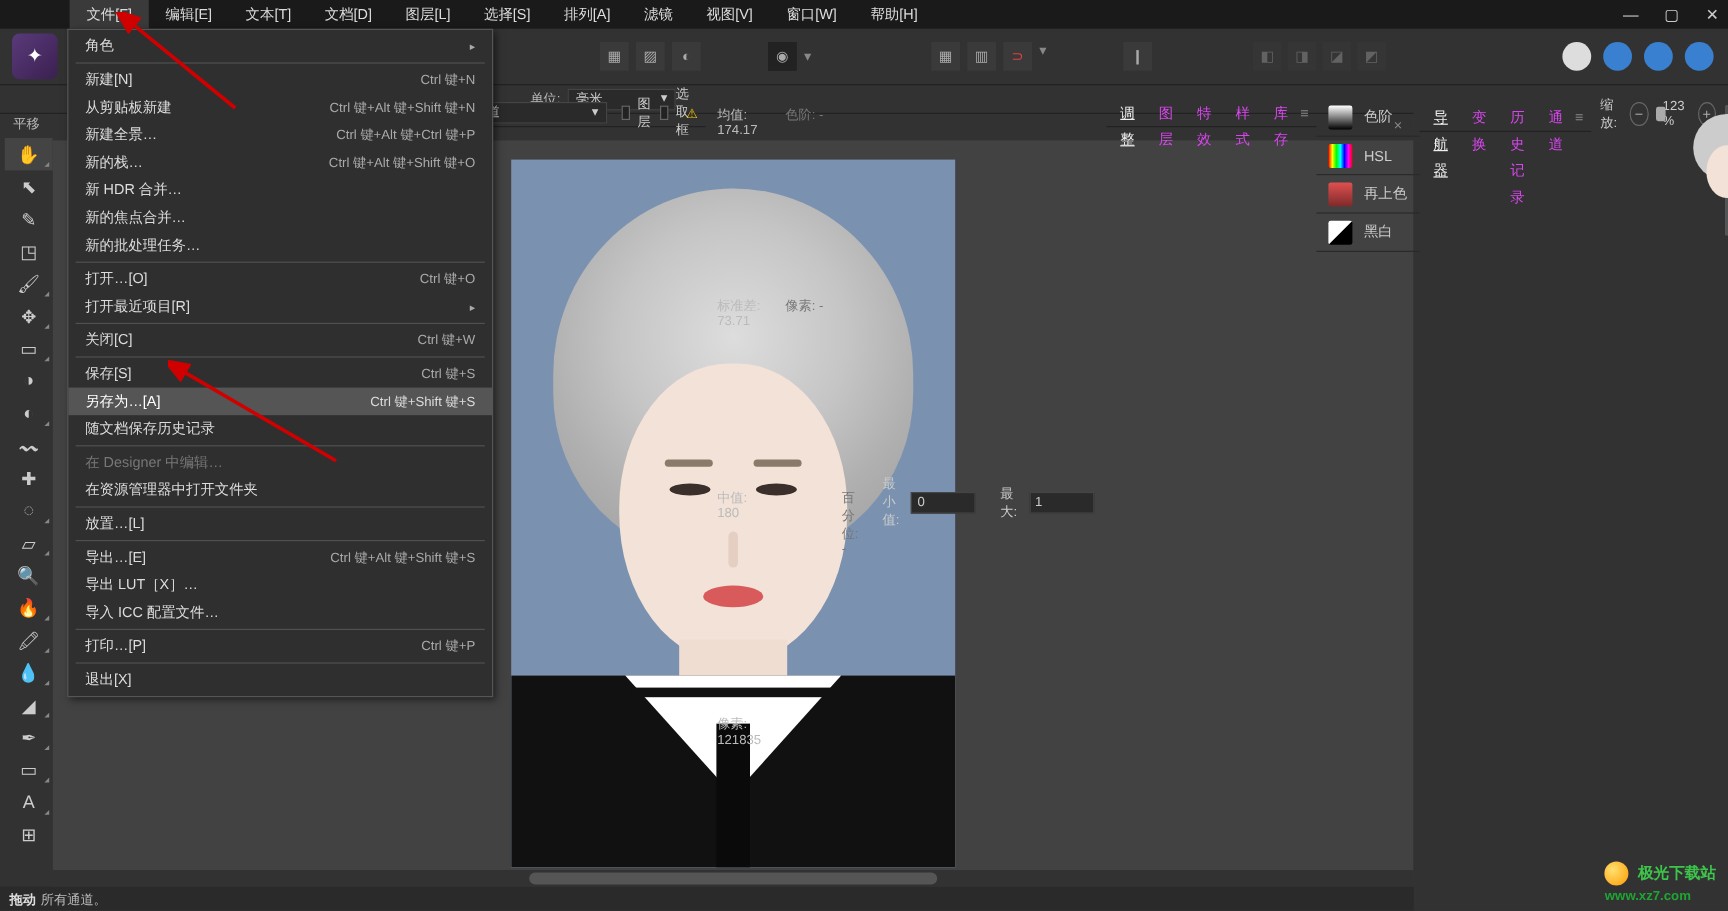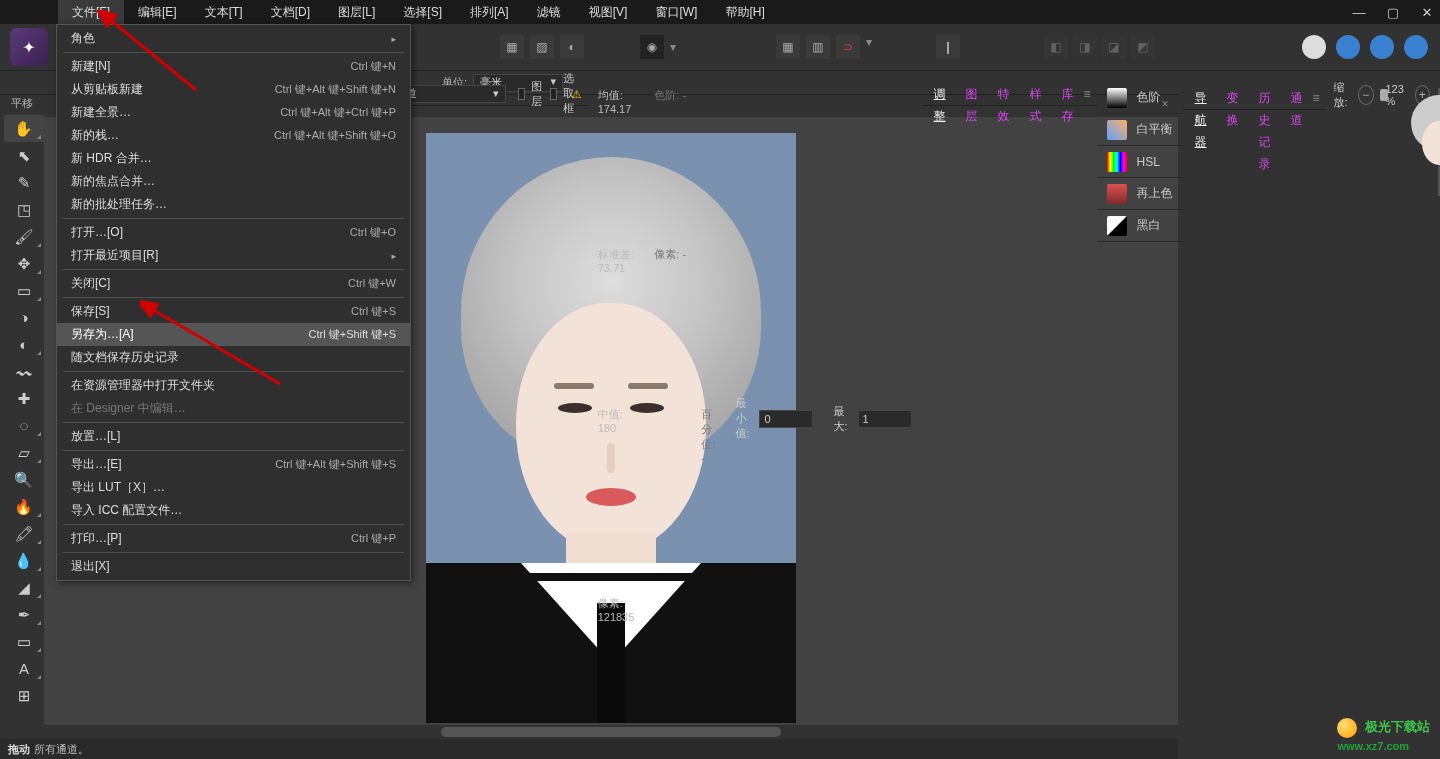--- a/index.html
+++ b/index.html
@@ -593,24 +593,20 @@
     <div class="ptab">库存</div>
     <div class="burger">≡</div>
   </div>
 
   <div class="adj-list">
     <div class="adj-item">
       <div class="adj-icon" style="background:linear-gradient(#fff,#000);"></div>
       <span>色阶</span>
     </div>
     <div class="adj-item">
-      <div class="adj-icon" style="background:linear-gradient(45deg,#60a0ff,#ffb060);"></div>
-      <span>白平衡</span>
-    </div>
-    <div class="adj-item">
       <div class="adj-icon" style="background:linear-gradient(90deg,red,yellow,lime,cyan,blue,magenta,red);"></div>
       <span>HSL</span>
     </div>
     <div class="adj-item">
       <div class="adj-icon" style="background:linear-gradient(#e05050,#7e2a2a);"></div>
       <span>再上色</span>
     </div>
     <div class="adj-item">
       <div class="adj-icon" style="background:linear-gradient(135deg,#fff 49%,#000 51%);"></div>
       <span>黑白</span>
@@ -696,25 +692,25 @@
       <span class="shortcut">Ctrl 键+S</span>
     </div>
     <div class="dd-item hover">
       <span>另存为…[A]</span>
       <span class="shortcut">Ctrl 键+Shift 键+S</span>
     </div>
     <div class="dd-item">
       <span>随文档保存历史记录</span>
     </div>
     <div class="dd-sep"></div>
-    <div class="dd-item">
-      <span>在资源管理器中打开文件夹</span>
-    </div>
     <div class="dd-item disabled">
       <span>在 Designer 中编辑…</span>
+    </div>
+    <div class="dd-item">
+      <span>在资源管理器中打开文件夹</span>
     </div>
     <div class="dd-sep"></div>
     <div class="dd-item">
       <span>放置…[L]</span>
     </div>
     <div class="dd-sep"></div>
     <div class="dd-item">
       <span>导出…[E]</span>
       <span class="shortcut">Ctrl 键+Alt 键+Shift 键+S</span>
     </div>

